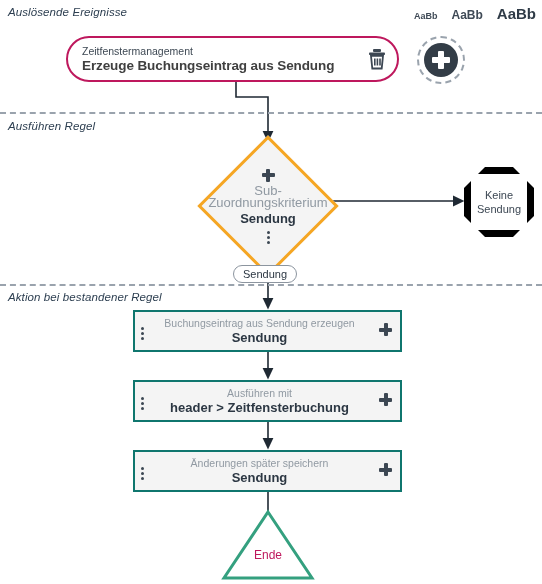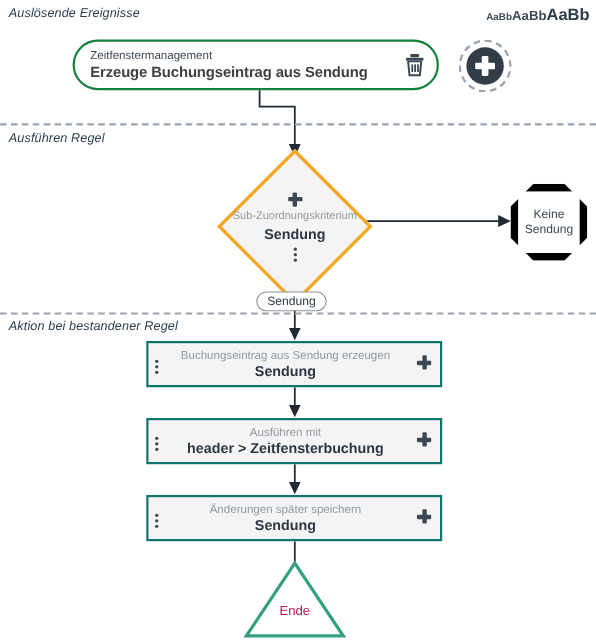--- a/index.html
+++ b/index.html
@@ -36,37 +36,37 @@
     border-top: 2px dashed #9aa3ad;
   }
 
   
   .font-sizer {
     position: absolute;
     top: 6px;
     right: 6px;
     display: flex;
     align-items: baseline;
-    gap: 0px;
+    gap: 14px;
     line-height: 1;
   }
   .font-sizer span { font-weight: bold; }
   .fs-s { font-size: 9px;  color: #3f4a56; }
   .fs-m { font-size: 12px; color: #3f4a56; }
   .fs-l { font-size: 15px; color: #2f3b47; }
 
   
   .event-card {
     position: absolute;
     left: 66px;
     top: 36px;
     width: 333px;
     height: 46px;
     box-sizing: border-box;
-    border: 2px solid #15803d;
+    border: 2px solid #be185d;
     border-radius: 24px;
     background: #ffffff;
     display: flex;
     align-items: center;
     padding: 0 10px 0 14px;
   }
   .event-text { flex: 1; min-width: 0; }
   .event-sub {
     font-size: 10.5px;
     color: #3d4853;
@@ -173,21 +173,21 @@
   }
   .plus-dark::before, .plus-dark::after {
     content: "";
     position: absolute;
     background: #3c4753;
     border-radius: 1px;
   }
   .plus-dark::before { left: 0; top: 4.5px; width: 13px; height: 4px; }
   .plus-dark::after  { top: 0; left: 4.5px; height: 13px; width: 4px; }
   .diamond-sub {
-    font-size: 10px;
+    font-size: 13px;
     color: #9099a2;
     line-height: 12px;
     width: 126px;
     overflow: visible;
     white-space: normal;
     word-break: break-word;
   }
   .diamond-title {
     font-size: 13px;
     font-weight: bold;

